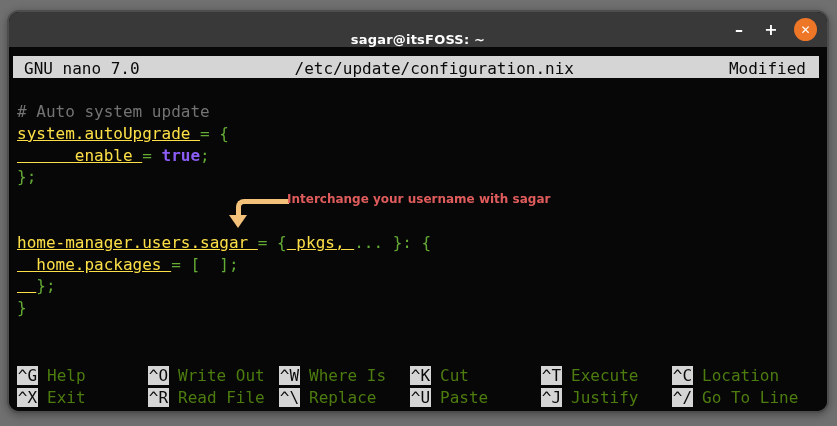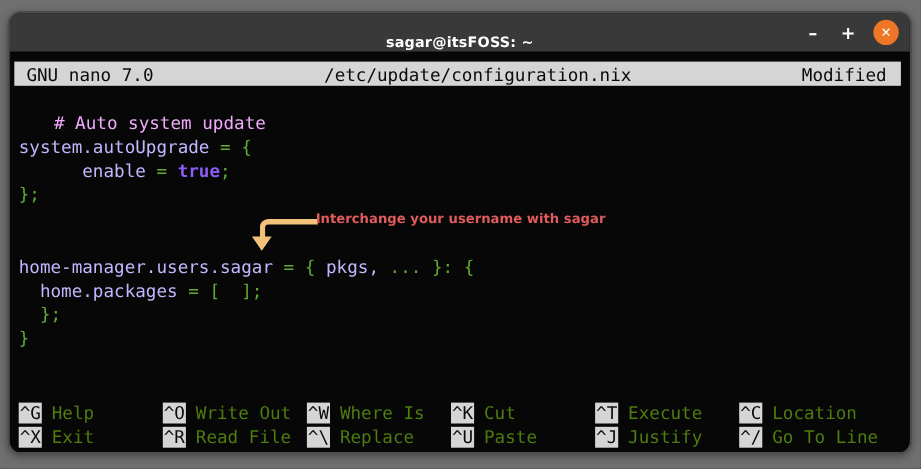--- a/index.html
+++ b/index.html
@@ -94,22 +94,22 @@
   }
   .nano-header .hl { margin-left: 11px; }
   .nano-header .hr { margin-right: 13px; }
   .code {
     position: absolute;
     left: 8px;
     top: 54px;
     white-space: pre;
     line-height: 21.8px;
   }
-  .tok-plain   { color: #c4b5fd; }
-  .tok-comment { color: #f0abfc; margin-left: 32px; }
+  .tok-plain   { color: #fde047; text-decoration: underline; }
+  .tok-comment { color: #737373; }
   .tok-punct   { color: #63ab34; }
   .tok-bool    { color: #8b5cf6; font-weight: bold; }
   .annotation-text {
     position: absolute;
     left: 278px;
     top: 145px;
     font-family: "DejaVu Sans", sans-serif;
     font-size: 12px;
     font-weight: bold;
     white-space: nowrap;

